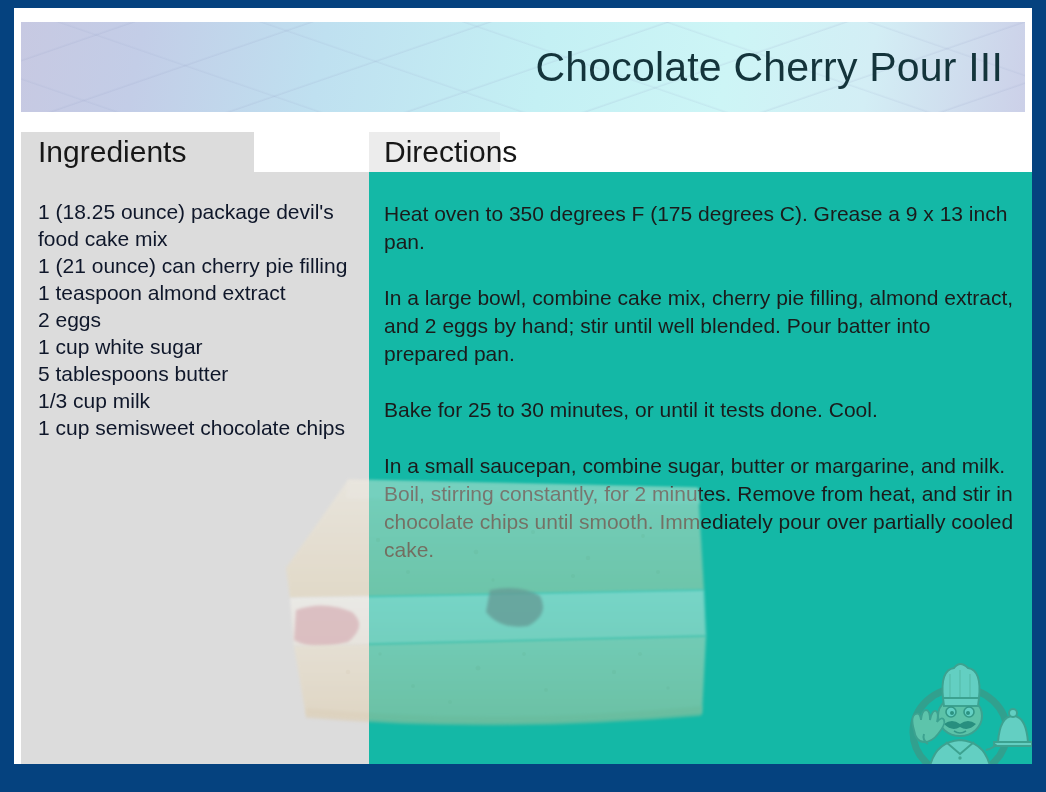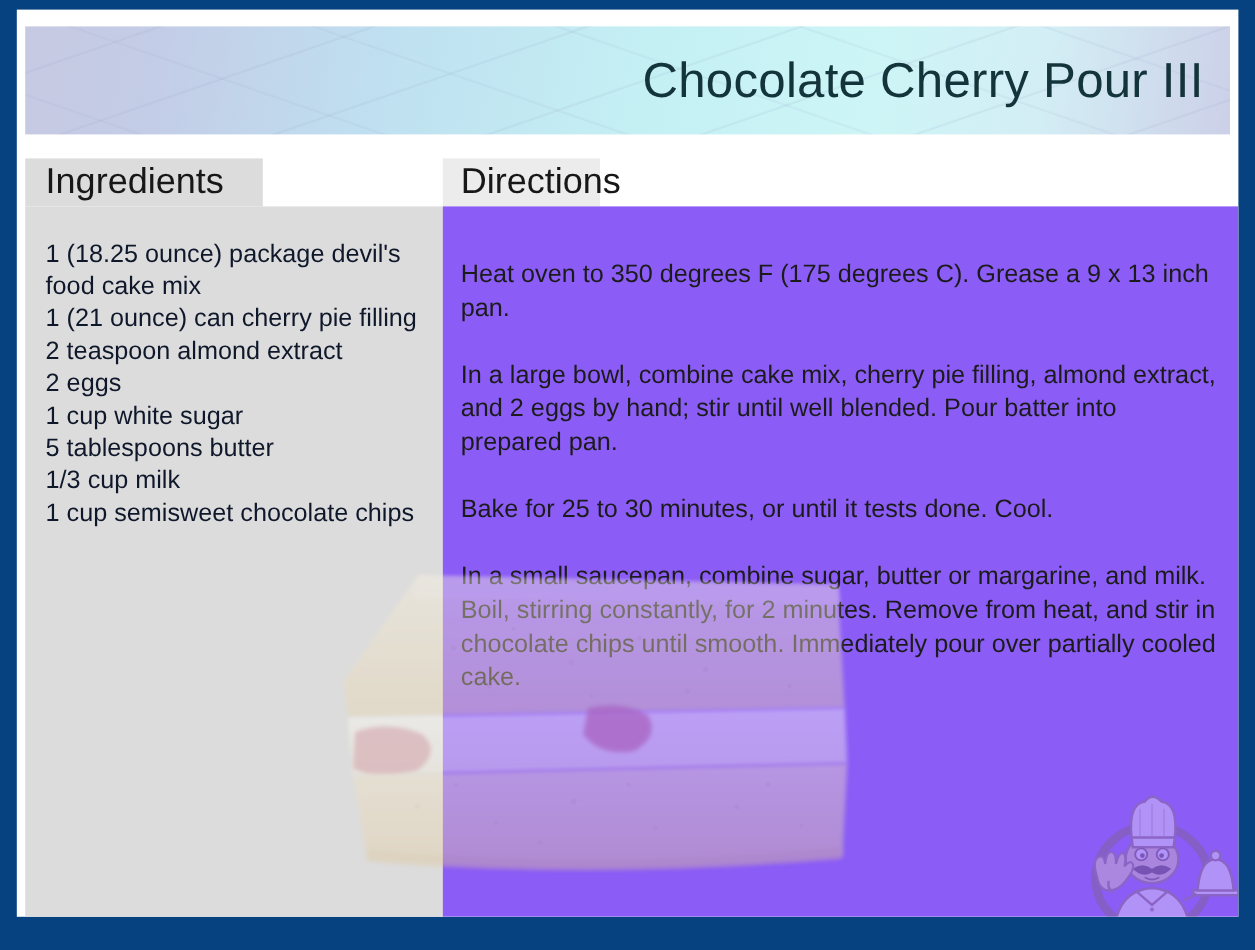--- a/index.html
+++ b/index.html
@@ -109,21 +109,21 @@
     font-size: 30px;
     font-weight: 400;
     color: #171717;
     line-height: 1;
     white-space: nowrap;
   }
 
   .tab-ingredients {
     left: 7px;
     top: 124px;
-    width: 198px;
+    width: 233px;
     background: #dcdcdc;
     padding-left: 17px;
     text-align: center;
   }
   .tab-directions {
     left: 355px;
     top: 124px;
     width: 131px;
     background: #ececec;
     padding-left: 15px;
@@ -143,22 +143,22 @@
     height: 592px;
     background: #dcdcdc;
     padding: 26px 14px 0 17px;
   }
 
   .panel-directions {
     left: 355px;
     top: 164px;
     width: 663px;
     height: 592px;
-    background: #8b5cf6;
-    padding: 43px 16px 0 15px;
+    background: #14b8a6;
+    padding: 28px 16px 0 15px;
   }
 
   .ingredient-line {
     font-size: 21px;
     line-height: 27px;
     color: #0f172a;
     white-space: nowrap;
   }
 
   .direction-para {
@@ -184,21 +184,21 @@
 
     <div class="banner">
       <div class="banner-title">Chocolate Cherry Pour III</div>
     </div>
 
     <div class="panel panel-ingredients">
       <div class="text-layer">
         <div class="ingredient-line">1 (18.25 ounce) package devil's</div>
         <div class="ingredient-line">food cake mix</div>
         <div class="ingredient-line">1 (21 ounce) can cherry pie filling</div>
-        <div class="ingredient-line">2 teaspoon almond extract</div>
+        <div class="ingredient-line">1 teaspoon almond extract</div>
         <div class="ingredient-line">2 eggs</div>
         <div class="ingredient-line">1 cup white sugar</div>
         <div class="ingredient-line">5 tablespoons butter</div>
         <div class="ingredient-line">1/3 cup milk</div>
         <div class="ingredient-line">1 cup semisweet chocolate chips</div>
       </div>
     </div>
 
     <div class="panel panel-directions">
       <div class="text-layer">

